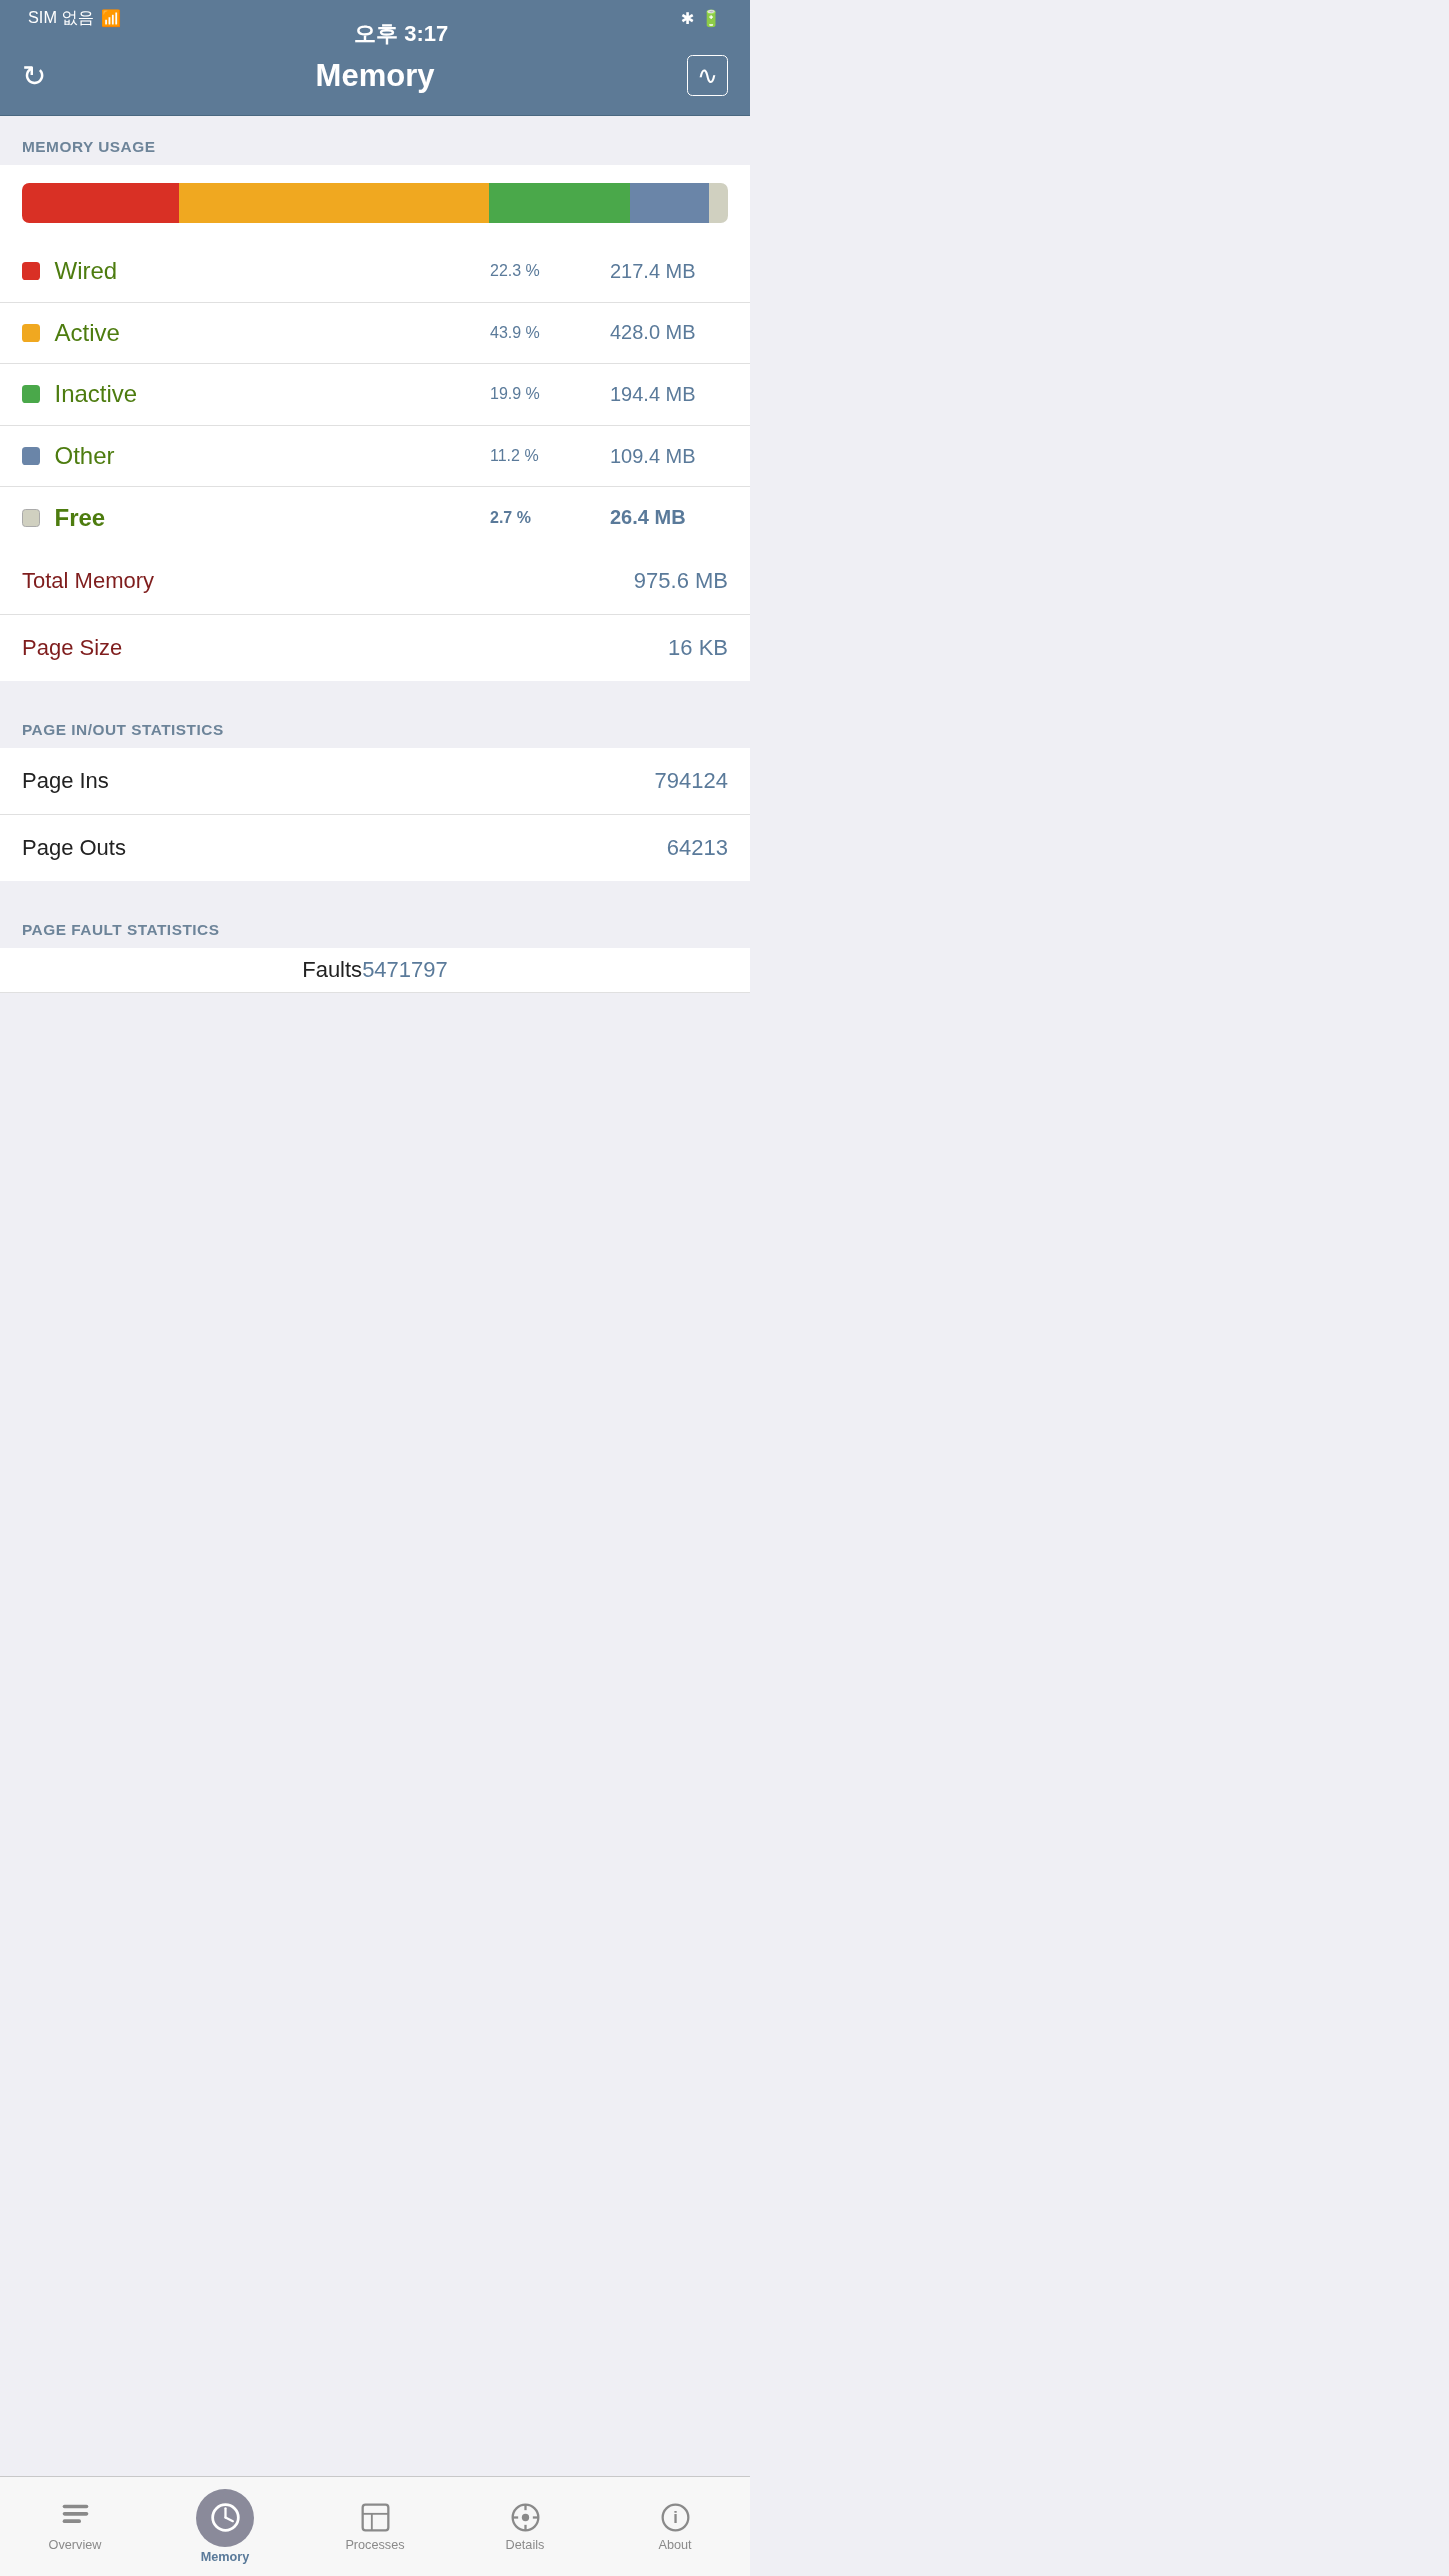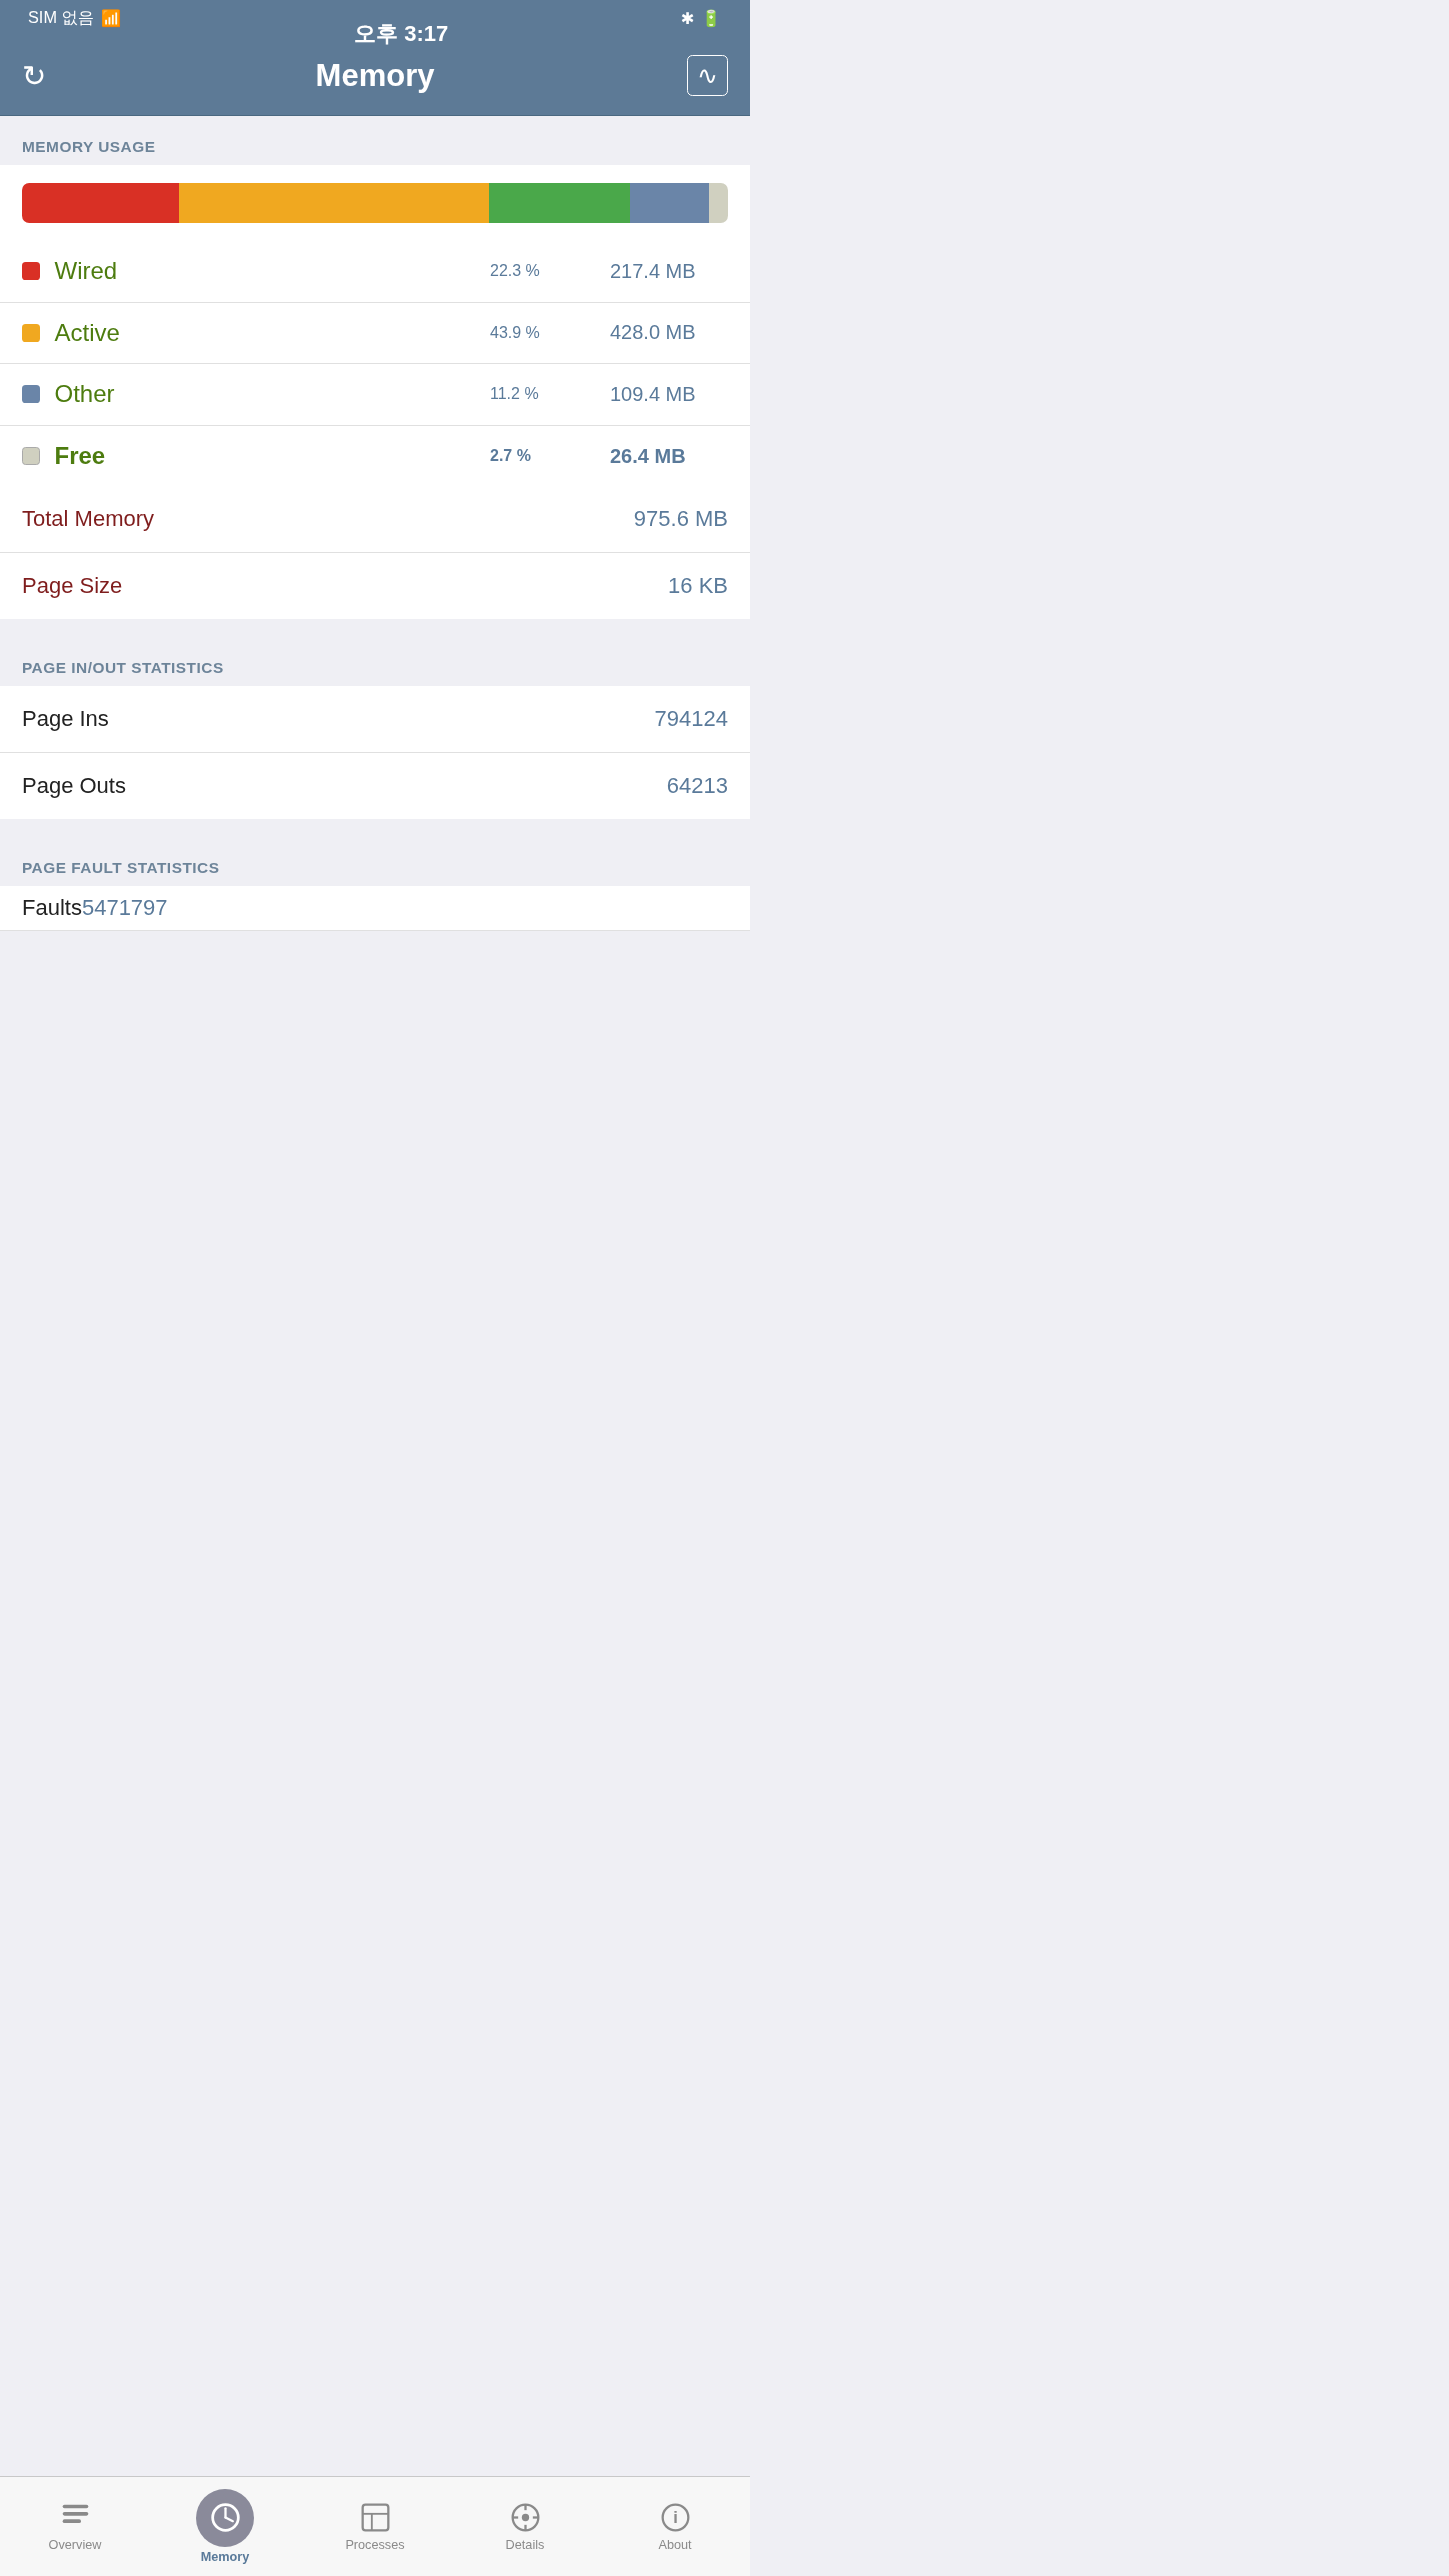--- a/index.html
+++ b/index.html
@@ -158,21 +158,21 @@
     }
     .stats-value {
       font-size: 22px;
       color: #5a7a9a;
     }
 
     
     .partial-row {
       display: flex;
       align-items: center;
-      justify-content: flex-start;
+      justify-content: center;
       padding: 20px 22px;
       background: white;
       border-bottom: 0.9px solid #e0e0e0;
       overflow: hidden;
       height: 45px;
     }
 
     
     .tab-bar {
       position: fixed;
@@ -243,20 +243,26 @@
       <div class="color-dot" style="background: rgb(217, 48, 37);"></div>
       <span class="row-label">Wired</span>
       <span class="row-percent">22.3 %</span>
       <span class="row-value">217.4 MB</span>
     </div>
     <div class="memory-row" style="border-bottom: 0.9px solid rgb(224, 224, 224);">
       <div class="color-dot" style="background: rgb(240, 168, 32);"></div>
       <span class="row-label">Active</span>
       <span class="row-percent">43.9 %</span>
       <span class="row-value">428.0 MB</span>
+    </div>
+    <div class="memory-row" style="border-bottom: 0.9px solid rgb(224, 224, 224);">
+      <div class="color-dot" style="background: rgb(74, 168, 74);"></div>
+      <span class="row-label">Inactive</span>
+      <span class="row-percent">19.9 %</span>
+      <span class="row-value">194.4 MB</span>
     </div>
     <div class="memory-row" style="border-bottom: 0.9px solid rgb(224, 224, 224);">
       <div class="color-dot" style="background: rgb(106, 133, 168);"></div>
       <span class="row-label">Other</span>
       <span class="row-percent">11.2 %</span>
       <span class="row-value">109.4 MB</span>
     </div>
     <div class="memory-row">
       <div class="color-dot" style="background: rgb(208, 208, 192); border: 0.9px solid rgb(170, 170, 170);"></div>
       <span class="row-label">Free</span>

